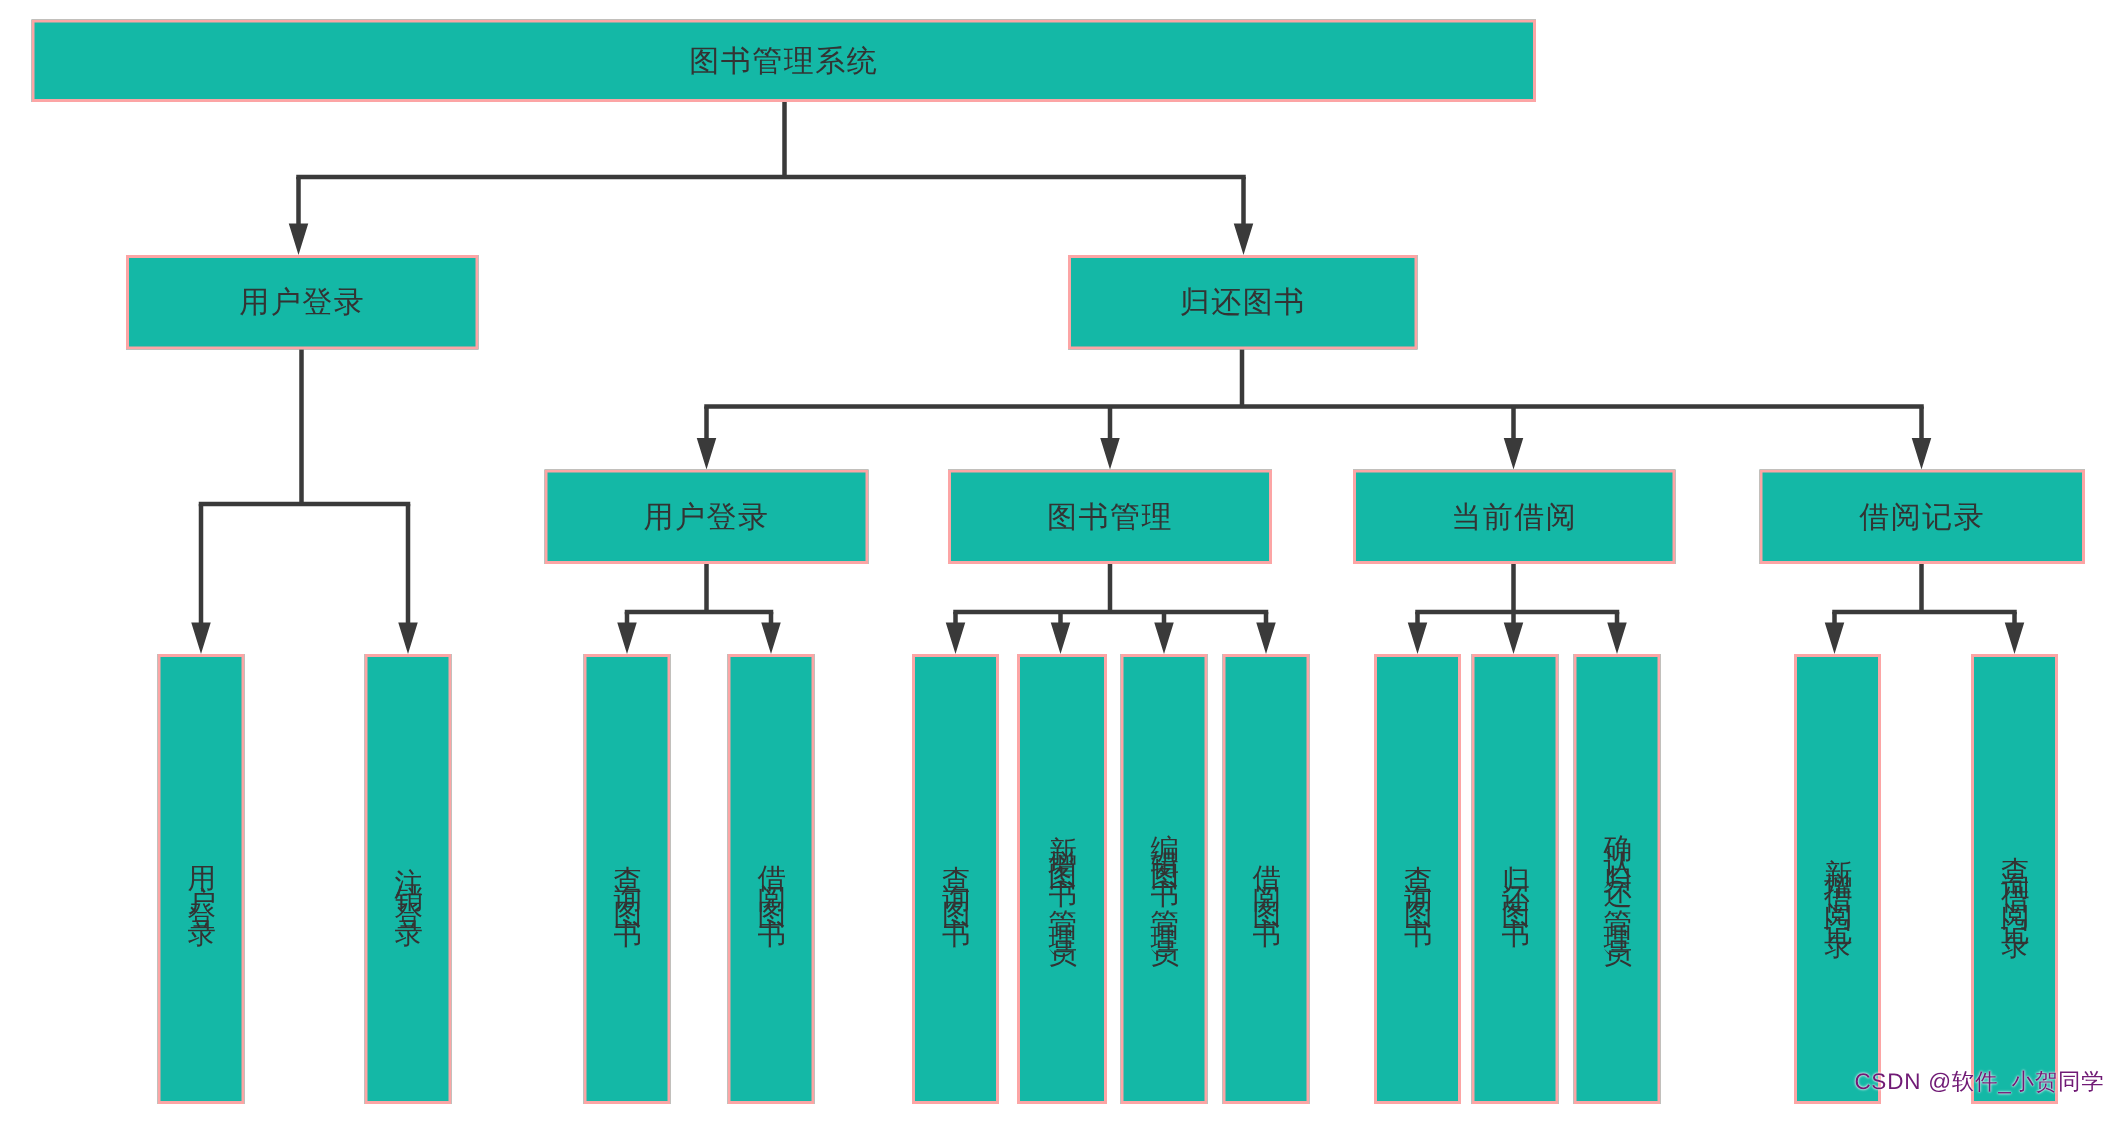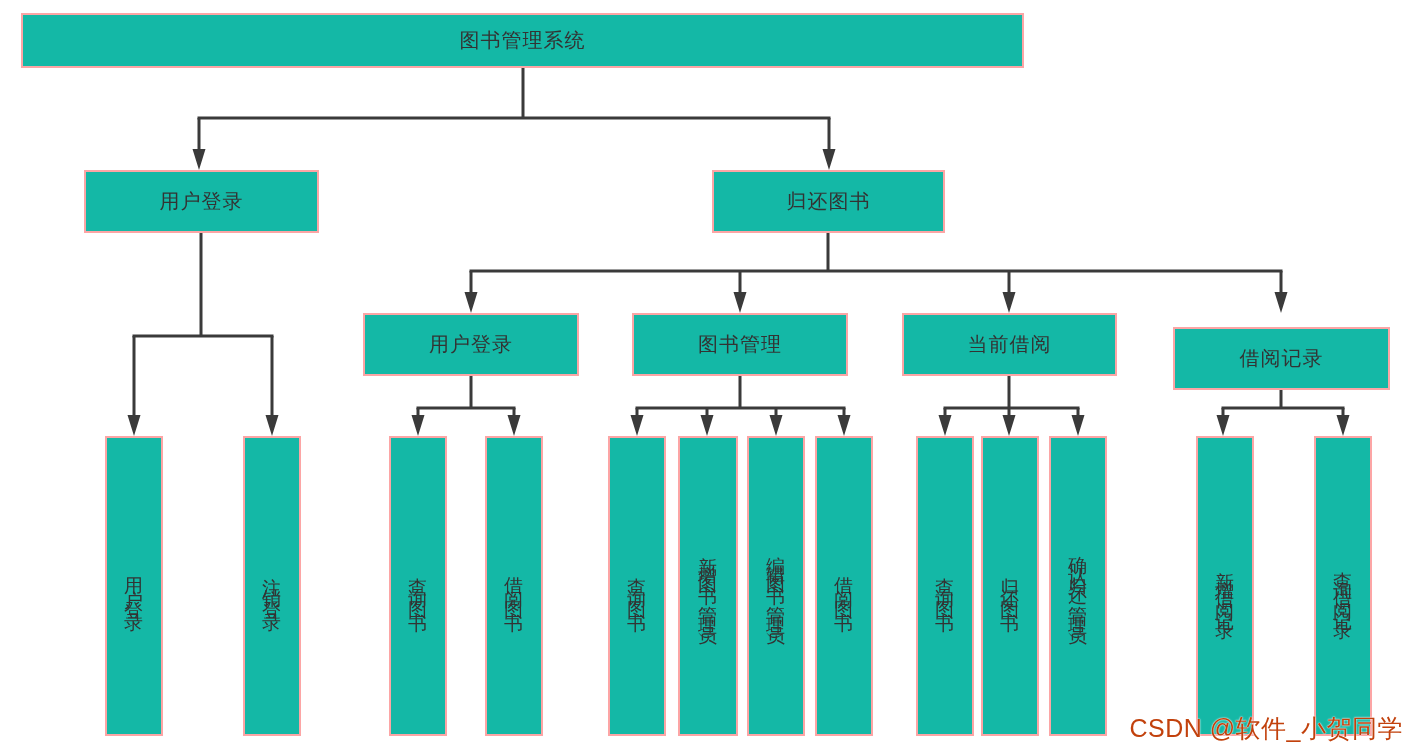--- a/index.html
+++ b/index.html
@@ -43,22 +43,22 @@
     letter-spacing: 12px;
     color: #333333;
     white-space: nowrap;
   }
   .leaf.long .vtext { letter-spacing: 10px; }
   .watermark {
     position: absolute;
     top: 712px;
     right: 2px;
     z-index: 5;
-    font-size: 25px;
-    color: #c2410c;
+    font-size: 15px;
+    color: #701a75;
     letter-spacing: 0.5px;
     text-shadow: 0 0 2px #ffffff, 0 0 1px #ffffff;
     white-space: nowrap;
   }
 </style>
 </head>
 <body>
 
 <div class="stage">
 
@@ -105,21 +105,21 @@
 
   <div class="node" style="left:363px; top:313px; width:216px; height:63px">
     <span class="lbl">用户登录</span>
   </div>
   <div class="node" style="left:632px; top:313px; width:216px; height:63px">
     <span class="lbl">图书管理</span>
   </div>
   <div class="node" style="left:902px; top:313px; width:215px; height:63px">
     <span class="lbl">当前借阅</span>
   </div>
-  <div class="node" style="left:1173px; top:327px; width:217px; height:63px">
+  <div class="node" style="left:1173px; top:313px; width:217px; height:63px">
     <span class="lbl">借阅记录</span>
   </div>
 
   <div class="node leaf" style="left:105px; top:436px">
     <span class="vtext">用户登录</span>
   </div>
   <div class="node leaf" style="left:243px; top:436px">
     <span class="vtext">注销登录</span>
   </div>
 

